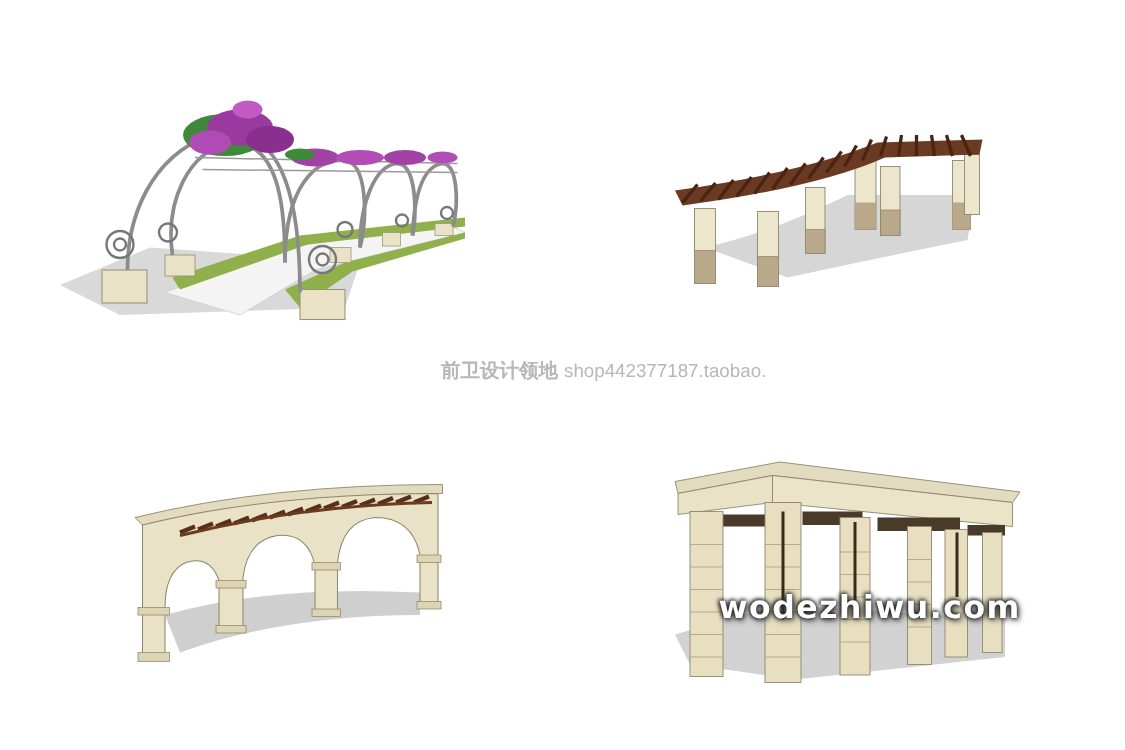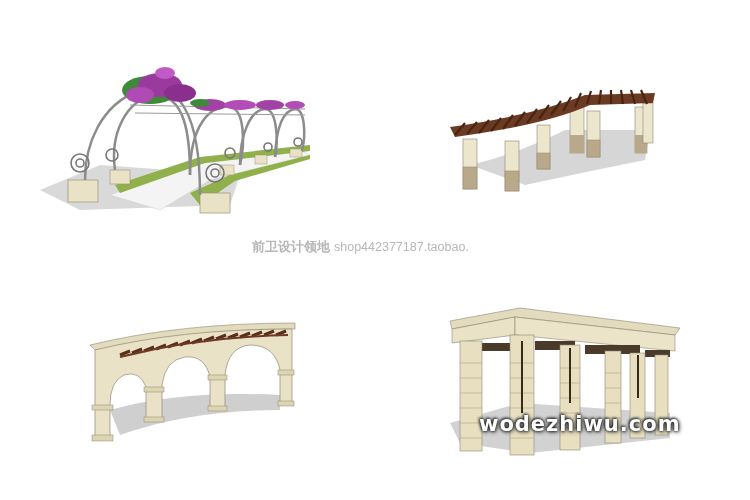--- a/index.html
+++ b/index.html
@@ -7,24 +7,24 @@
     .panel { position: absolute; }
     .panel svg { display: block; width: 100%; height: 100%; }
     #p-arch-flower { left: 40px; top: 45px; width: 280px; height: 175px; }
     #p-curved { left: 445px; top: 85px; width: 220px; height: 110px; }
     #p-arcade { left: 80px; top: 315px; width: 220px; height: 140px; }
     #p-gate { left: 440px; top: 303px; width: 250px; height: 155px; }
     .shop-label {
       position: absolute; left: 252px; top: 238px;
       font-size: 12.5px; color: #b7b7b7; letter-spacing: 0px; white-space: nowrap;
     }
-    .shop-label .cn { font-family: "DejaVu Sans", sans-serif; font-weight: bold; font-size: 13px; margin-right: 4px; }
+    .shop-label .cn { font-family: "DejaVu Sans", sans-serif; font-weight: bold; font-size: 13px; margin-right: 4px; margin-left: 42px; }
     .shop-label .url { font-family: "Liberation Sans", sans-serif; font-weight: normal; }
     .watermark {
-      position: absolute; left: 479px; top: 412px;
+      position: absolute; left: 479px; top: 393px;
       font-family: "DejaVu Sans", sans-serif; font-size: 21px; font-weight: bold;
       color: #ffffff; letter-spacing: 1px; white-space: nowrap;
       text-shadow: 0 0 3px #222, 1px 1px 4px #333, -1px -1px 3px #333;
     }
   </style>
 </head>
 <body>
 
 <div class="panel" id="p-arch-flower">
   <svg viewBox="0 0 280 175">

